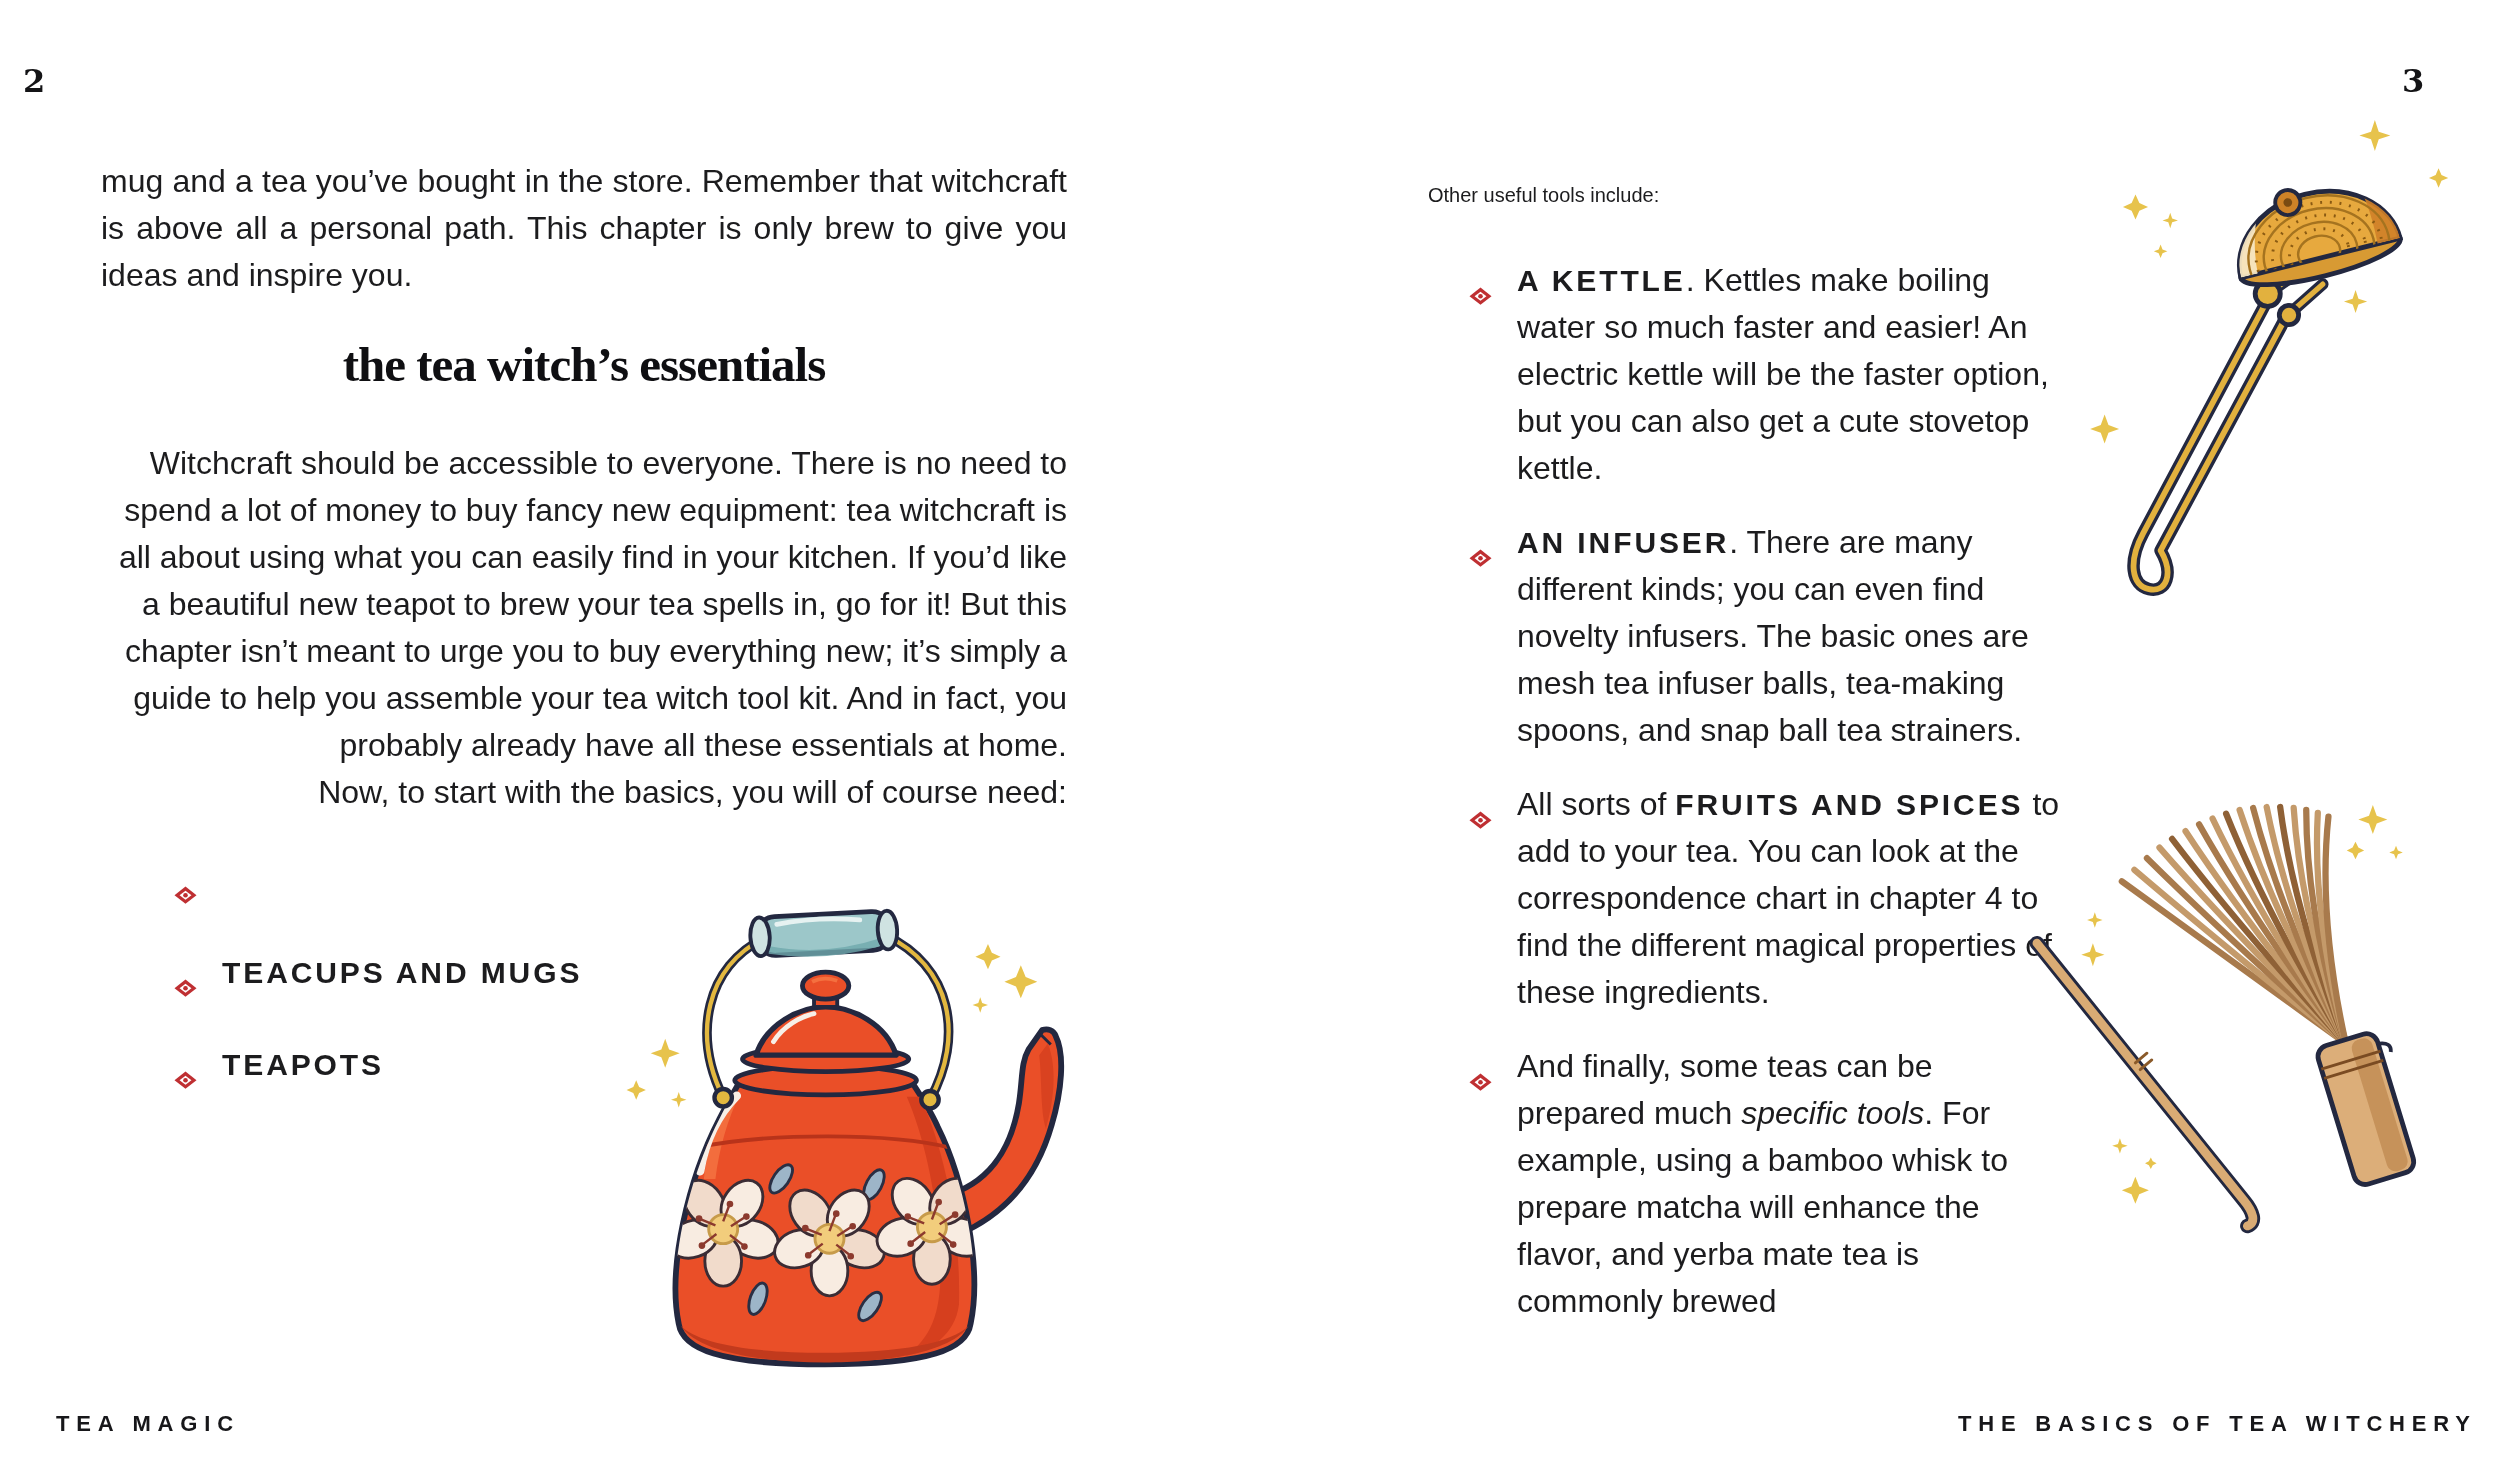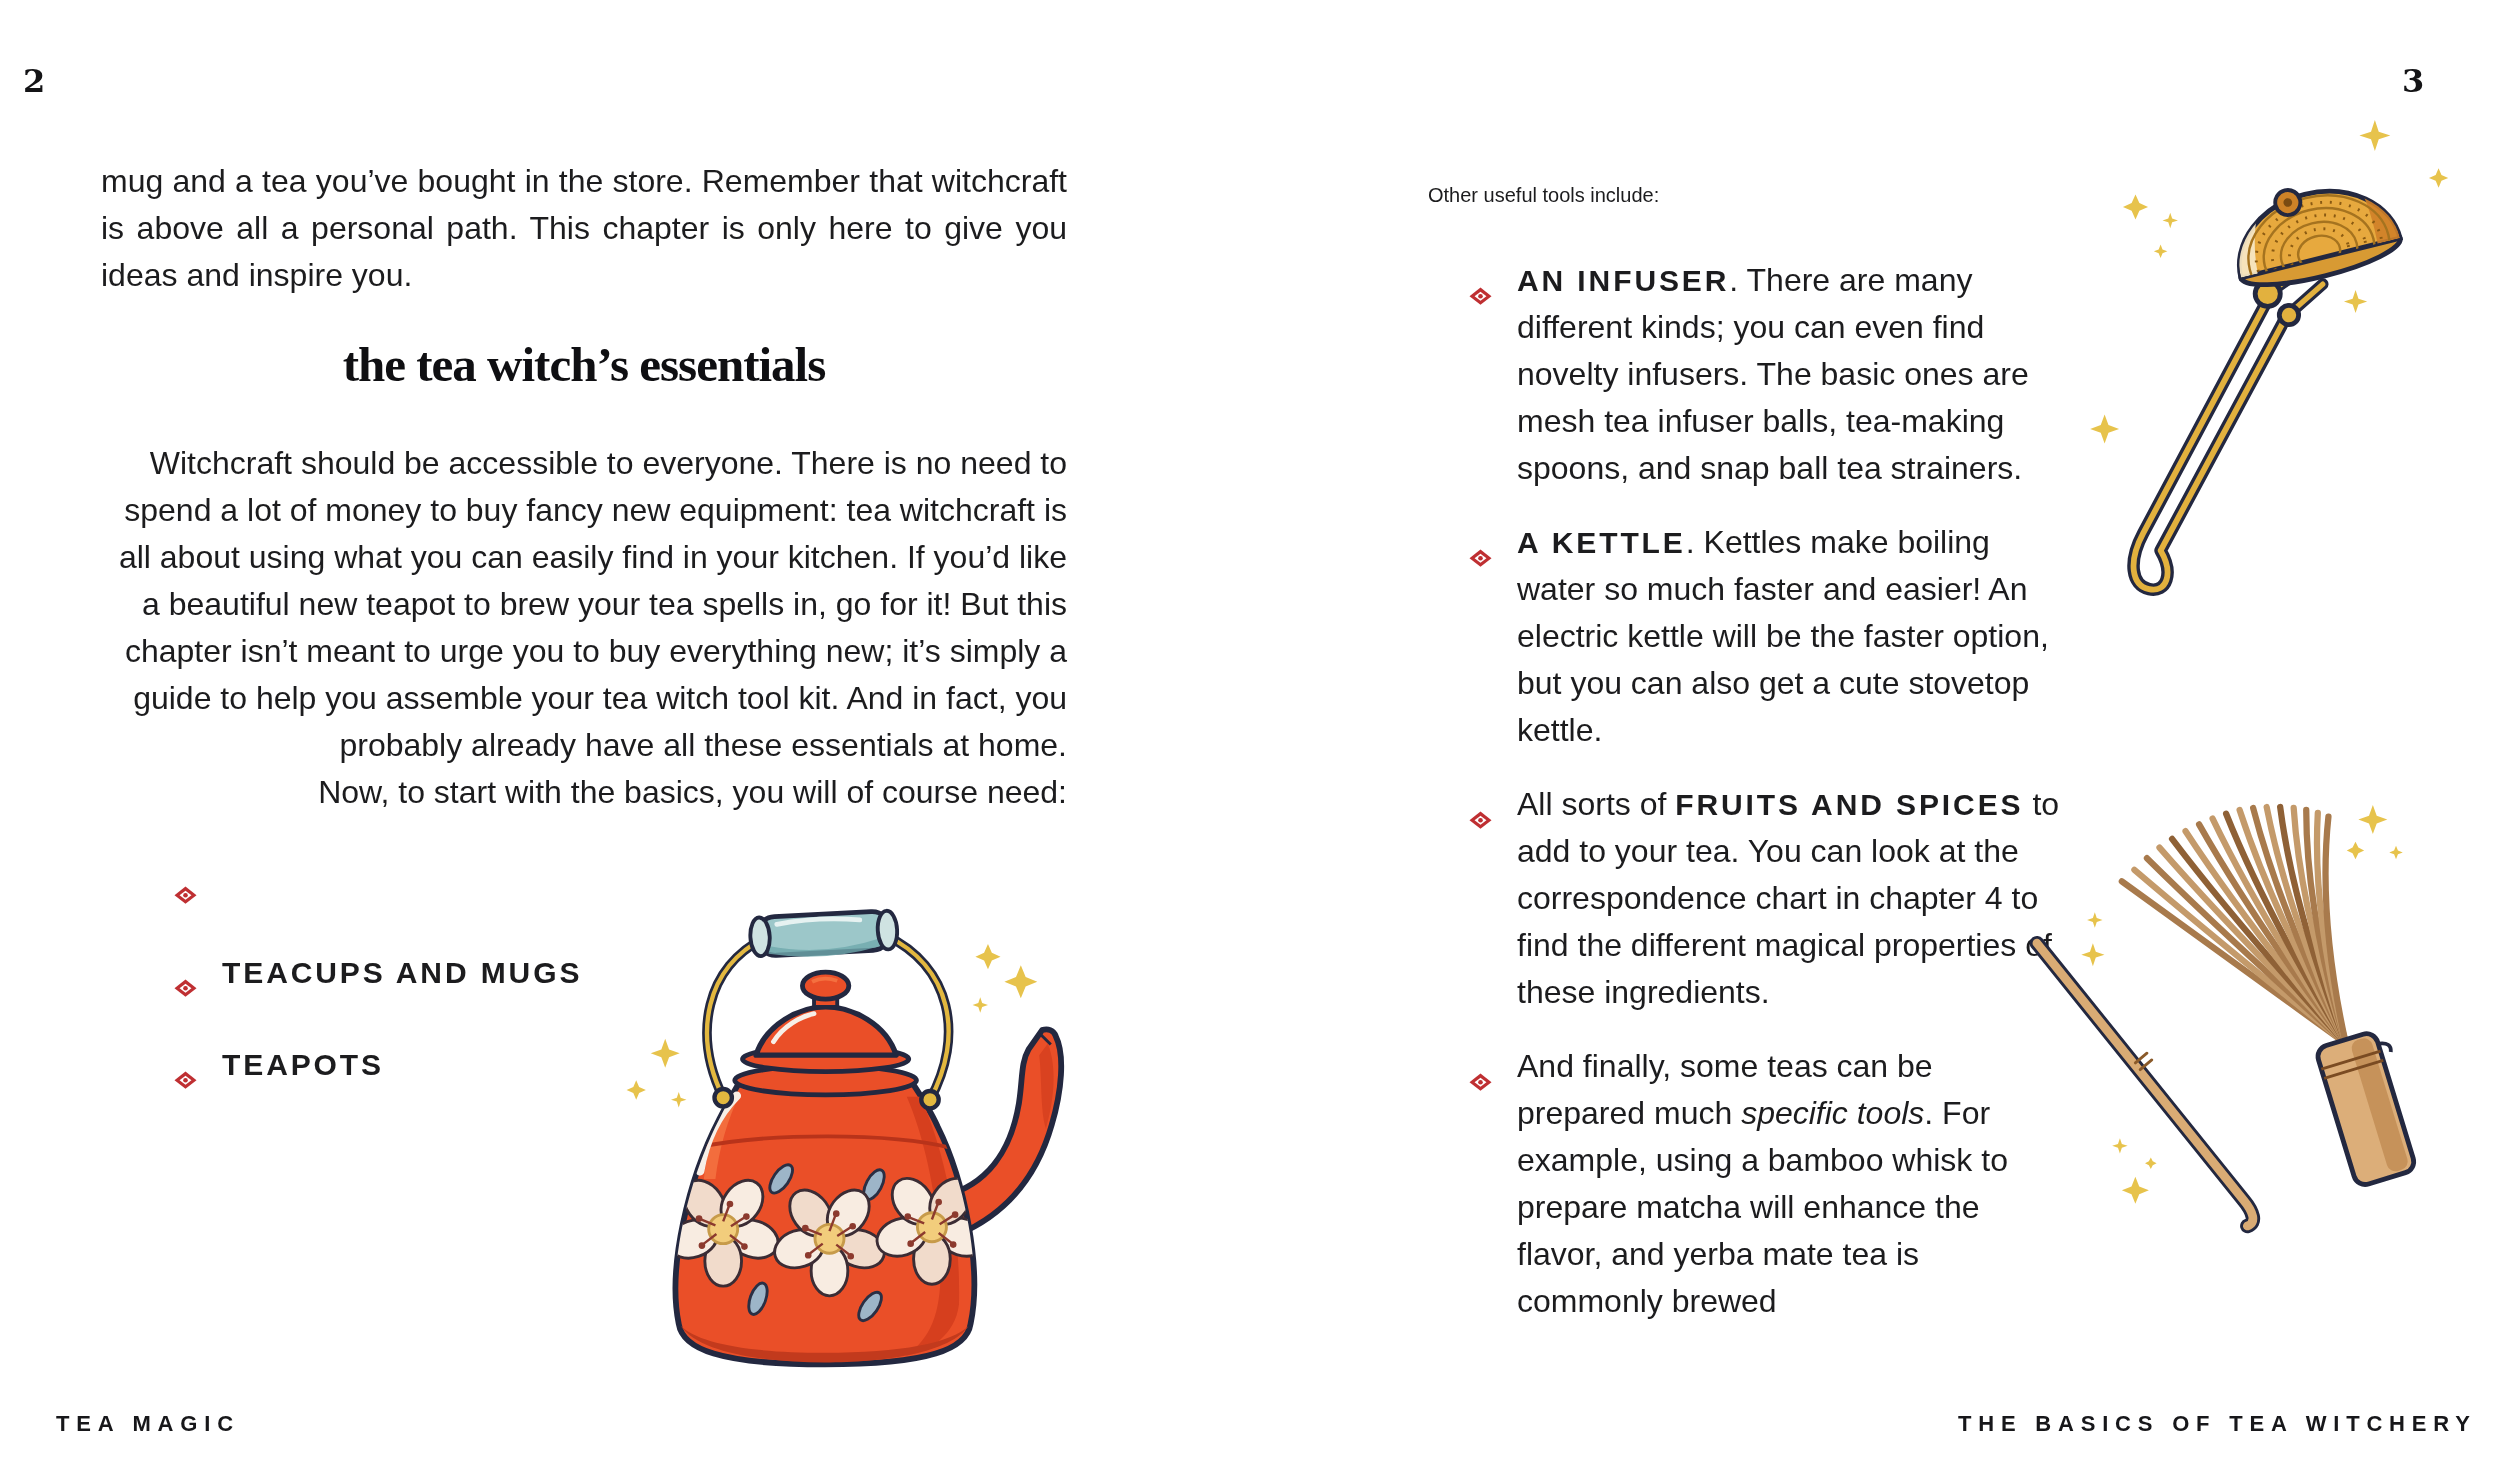--- a/index.html
+++ b/index.html
@@ -44,21 +44,21 @@
   .illo{position:absolute;}
   #kettle-illo{left:611px;top:889px;}
   #infuser-illo{left:2066px;top:108px;}
   #whisk-illo{left:2006px;top:802px;}
 </style>
 </head>
 <body>
 
 <div class="pagenum" id="pn-left">2</div>
 
-<p id="intro-para">mug and a tea you’ve bought in the store. Remember that witchcraft is above all a personal path. This chapter is only here to give you ideas and inspire you.</p>
+<p id="intro-para">mug and a tea you’ve bought in the store. Remember that witchcraft is above all a personal path. This chapter is only brew to give you ideas and inspire you.</p>
 
 <h1 id="chapter-heading">the tea witch’s essentials</h1>
 
 <div id="body-block">
   <p id="body-para">Witchcraft should be accessible to everyone. There is no need to spend a lot of money to buy fancy new equipment: tea witchcraft is all about using what you can easily find in your kitchen. If you’d like a beautiful new teapot to brew your tea spells in, go for it! But this chapter isn’t meant to urge you to buy everything new; it’s simply a guide to help you assemble your tea witch tool kit. And in fact, you probably already have all these essentials at home.</p>
   <p id="lead-in">Now, to start with the basics, you will of course need:</p>
 </div>
 
 <ul class="bullets" id="left-bullets">
   <li class="bullet">
@@ -222,31 +222,31 @@
 
 <ul class="bullets" id="right-bullets">
   <li class="bullet">
     <span class="bicon">
       <svg width="23" height="18.4" viewBox="0 0 24 19">
           <polygon points="12,0.5 23.5,9.5 12,18.5 0.5,9.5" fill="#bf2f32"></polygon>
           <polygon points="12,4.8 18.2,9.5 12,14.2 5.8,9.5" fill="#ffffff"></polygon>
           <circle cx="12" cy="9.5" r="2.4" fill="#bf2f32"></circle>
         </svg>
     </span>
+    <p><span></span><span class="lead">A KETTLE</span><em class="spec"></em><span>. Kettles make boiling water so much faster and easier! An electric kettle will be the faster option, but you can also get a cute stovetop kettle.</span></p>
+  </li>
+  <li class="bullet">
+    <span class="bicon">
+      <svg width="23" height="18.4" viewBox="0 0 24 19">
+          <polygon points="12,0.5 23.5,9.5 12,18.5 0.5,9.5" fill="#bf2f32"></polygon>
+          <polygon points="12,4.8 18.2,9.5 12,14.2 5.8,9.5" fill="#ffffff"></polygon>
+          <circle cx="12" cy="9.5" r="2.4" fill="#bf2f32"></circle>
+        </svg>
+    </span>
     <p><span></span><span class="lead">AN INFUSER</span><em class="spec"></em><span>. There are many different kinds; you can even find novelty infusers. The basic ones are mesh tea infuser balls, tea-making spoons, and snap ball tea strainers.</span></p>
-  </li>
-  <li class="bullet">
-    <span class="bicon">
-      <svg width="23" height="18.4" viewBox="0 0 24 19">
-          <polygon points="12,0.5 23.5,9.5 12,18.5 0.5,9.5" fill="#bf2f32"></polygon>
-          <polygon points="12,4.8 18.2,9.5 12,14.2 5.8,9.5" fill="#ffffff"></polygon>
-          <circle cx="12" cy="9.5" r="2.4" fill="#bf2f32"></circle>
-        </svg>
-    </span>
-    <p><span></span><span class="lead">A KETTLE</span><em class="spec"></em><span>. Kettles make boiling water so much faster and easier! An electric kettle will be the faster option, but you can also get a cute stovetop kettle.</span></p>
   </li>
   <li class="bullet">
     <span class="bicon">
       <svg width="23" height="18.4" viewBox="0 0 24 19">
           <polygon points="12,0.5 23.5,9.5 12,18.5 0.5,9.5" fill="#bf2f32"></polygon>
           <polygon points="12,4.8 18.2,9.5 12,14.2 5.8,9.5" fill="#ffffff"></polygon>
           <circle cx="12" cy="9.5" r="2.4" fill="#bf2f32"></circle>
         </svg>
     </span>
     <p><span>All sorts of </span><span class="lead">FRUITS AND SPICES</span><em class="spec"></em><span> to add to your tea. You can look at the correspondence chart in chapter 4 to find the different magical properties of these ingredients.</span></p>

